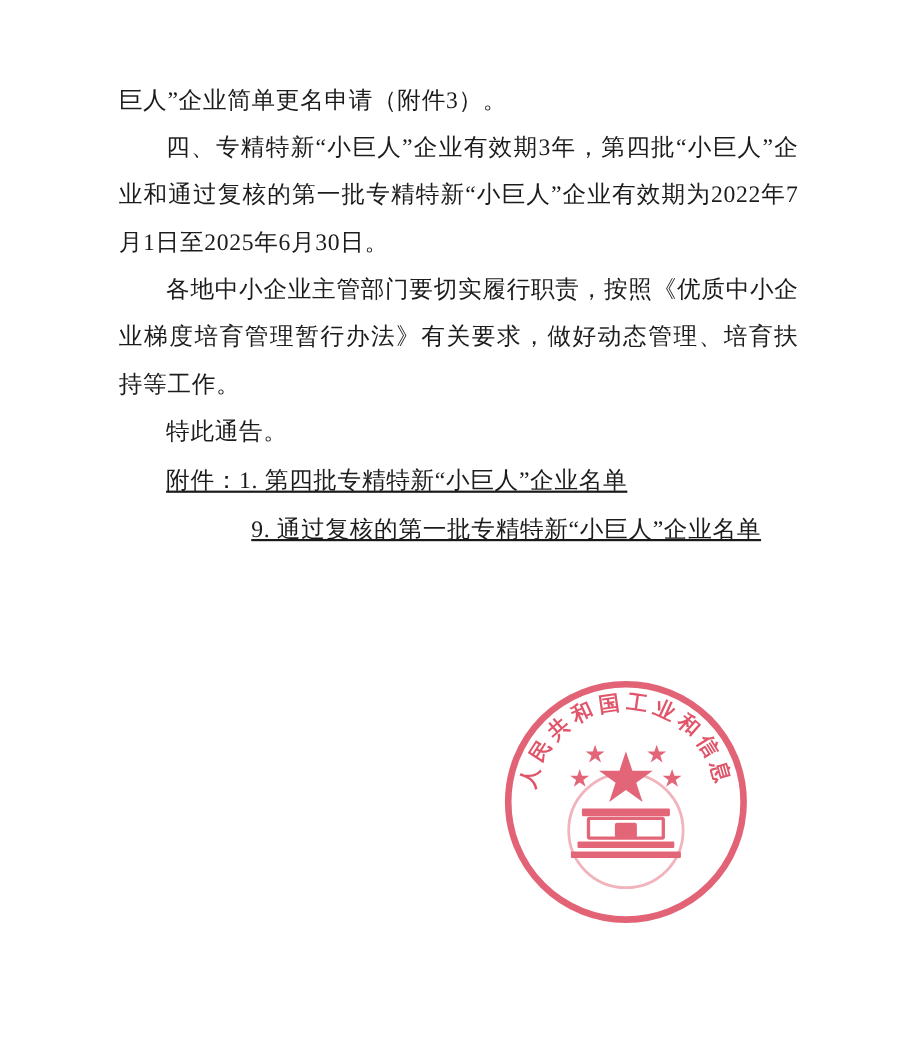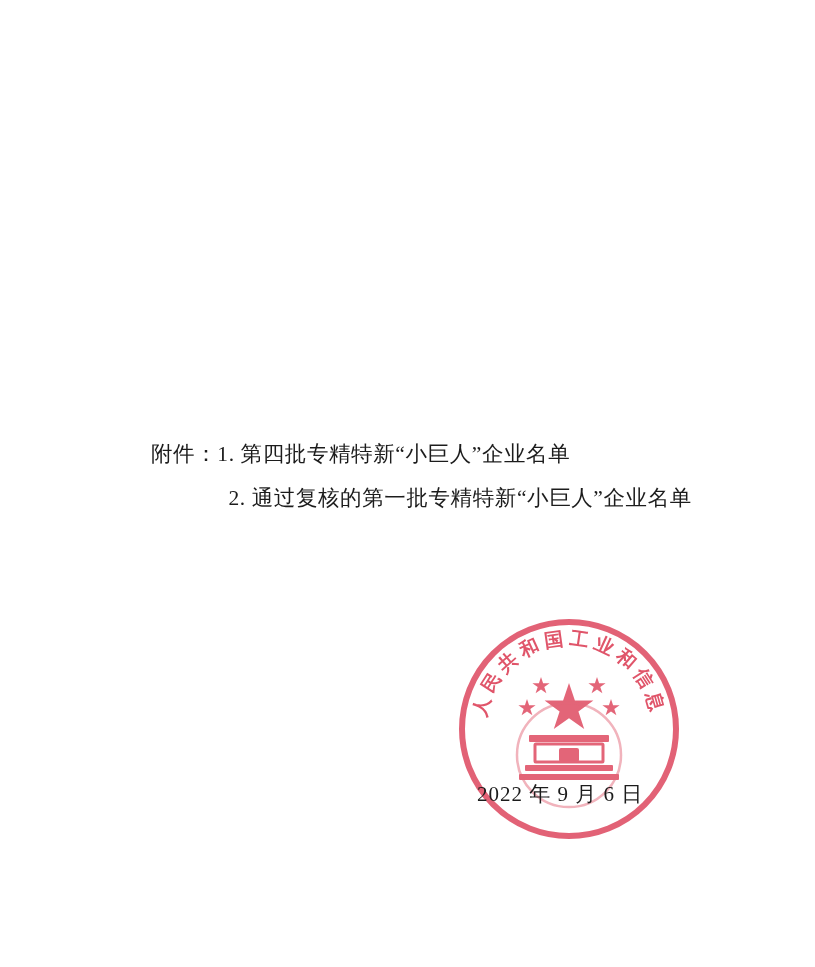--- a/index.html
+++ b/index.html
@@ -41,22 +41,23 @@
     color: #1c1c1c;
   }
 
   .para.indent {
     text-indent: 2em;
   }
 
   .attach-block {
     position: absolute;
     left: 108px;
-    top: 432px;
+    top: 415px;
     width: 640px;
+    text-decoration: underline;
   }
   .attach-line {
     font-size: 21.5px;
     line-height: 44px;
     letter-spacing: 0.6px;
     color: #1c1c1c;
     white-space: nowrap;
   }
   .attach-line.first { text-indent: 2em; }
   .attach-line.rest { padding-left: 5.6em; }
@@ -84,24 +85,30 @@
     letter-spacing: 1px;
     color: #1c1c1c;
     white-space: nowrap;
   }
 </style>
 </head>
 <body>
 
 <div class="page">
 
+  <div class="body-text">
+    <p class="para">巨人”企业简单更名申请（附件3）。</p>
+    <p class="para indent">四、专精特新“小巨人”企业有效期3年，第四批“小巨人”企业和通过复核的第一批专精特新“小巨人”企业有效期为2022年7月1日至2025年6月30日。</p>
+    <p class="para indent">各地中小企业主管部门要切实履行职责，按照《优质中小企业梯度培育管理暂行办法》有关要求，做好动态管理、培育扶持等工作。</p>
+    <p class="para indent">特此通告。</p>
+  </div>
 
   <div class="attach-block">
     <div class="attach-line first">附件：1. 第四批专精特新“小巨人”企业名单</div>
-    <div class="attach-line rest">2. 通过复核的第一批专精特新“小巨人”企业名单</div>
+    <div class="attach-line rest">9. 通过复核的第一批专精特新“小巨人”企业名单</div>
   </div>
 
   <div class="seal-wrap">
     <svg class="seal" viewBox="0 0 228 228" xmlns="http://www.w3.org/2000/svg">
       <defs>
         <path id="sealArc" d="M 30 114 A 84 84 0 1 1 198 114"></path>
         <path id="sealArcBottom" d="M 36 114 A 78 78 0 0 0 192 114"></path>
       </defs>
       <circle cx="114" cy="114" r="107" fill="none" stroke="#e0556a" stroke-width="6" opacity="0.92"></circle>
 
@@ -122,15 +129,14 @@
 
         <circle cx="114" cy="140" r="52" fill="none" stroke="#e0556a" stroke-width="2.5" opacity="0.5"></circle>
       </g>
 
       <text font-family="'Liberation Serif', serif" font-size="19" fill="#e0556a" font-weight="bold" letter-spacing="5">
         <textPath href="#sealArc" startOffset="50%" text-anchor="middle">中华人民共和国工业和信息化部</textPath>
       </text>
     </svg>
   </div>
 
-  <div class="date-line">2022 年 9 月 6 日</div>
 
 </div>
 
 </body></html>

